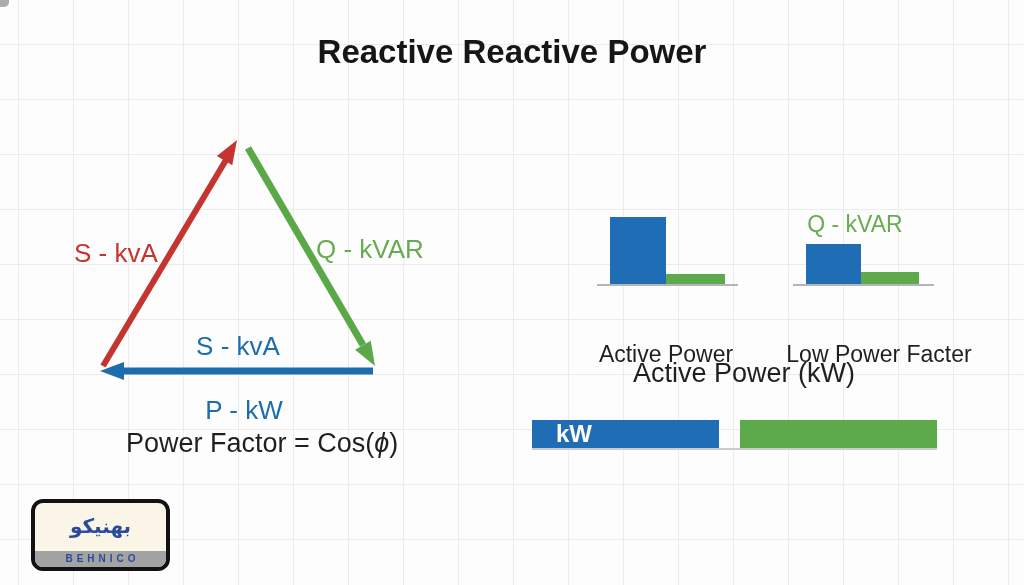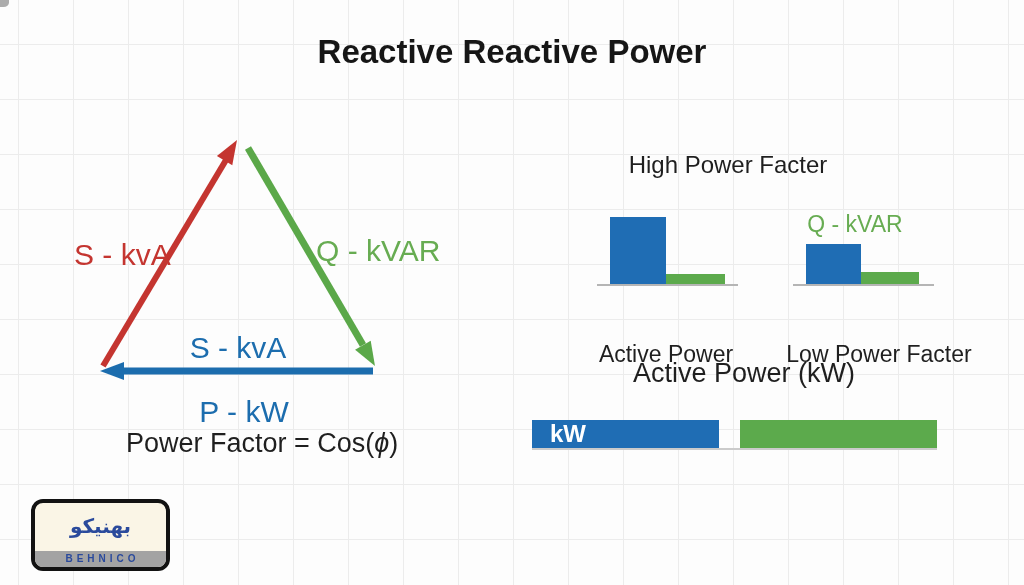--- a/index.html
+++ b/index.html
@@ -30,21 +30,21 @@
 
   .page-title {
     left: 0; top: 33px; width: 1024px;
     text-align: center;
     font-size: 33px; font-weight: 700;
     letter-spacing: 0px; color: #161616;
   }
 
   svg.diagram-layer { left: 0; top: 0; width: 1024px; height: 585px; }
 
-  .vec-label { font-size: 30px; white-space: nowrap; }
+  .vec-label { font-size: 26px; white-space: nowrap; }
   .label-s-kva   { left: 74px;  top: 238px; }
   .label-q-kvar  { left: 316px; top: 234px; }
   .label-s-kva-base { left: 138px; top: 331px; width: 200px; text-align: center; }
   .label-p-kw       { left: 144px; top: 383px; width: 200px; text-align: center; }
 
   .formula { left: 126px; top: 428px; font-size: 27px; }
   .formula .phi { font-style: italic; }
 
   .hdr-label  { font-size: 24px; text-align: center; }
   .high-power-label { left: 628px; top: 151px; width: 200px; }
@@ -68,21 +68,21 @@
   .bar-green-low  { width: 58px; }
 
   .bottom-title { left: 594px; top: 358px; width: 300px; text-align: center; font-size: 27px; }
 
   .kw-bar-blue {
     left: 532px; top: 420px; width: 187px; height: 28px;
     display: flex; align-items: center;
   }
   .kw-bar-blue .kw-text {
     color: #ffffff; font-size: 24px; font-weight: 600;
-    padding-left: 18px; line-height: 1;
+    padding-left: 24px; line-height: 1;
   }
   .kw-bar-green { left: 740px; top: 420px; width: 197px; height: 28px; }
   .kw-baseline  { left: 532px; top: 448px; width: 405px; height: 2px; background: #cbcbcb; }
 
   .logo {
     left: 31px; top: 499px; width: 139px; height: 72px;
     border: 4px solid #121212; border-radius: 12px;
     background: #faf5e6;
     display: flex; flex-direction: column;
     overflow: hidden;
@@ -126,21 +126,20 @@
     </g>
   </svg>
 
   <div class="abs vec-label label-s-kva" style="color: rgb(196, 53, 48);">S - kvA</div>
   <div class="abs vec-label label-q-kvar" style="color: rgb(103, 172, 82);">Q - kVAR</div>
   <div class="abs vec-label label-s-kva-base" style="color: rgb(28, 109, 174);">S - kvA</div>
   <div class="abs vec-label label-p-kw" style="color: rgb(28, 109, 174); margin-top: 12px;">P - kW</div>
 
   <div class="abs formula"><span>Power Factor = Cos(</span><span class="phi">ϕ</span><span>)</span></div>
 
-  <div class="abs hdr-label high-power-label">High Power Facter</div>
 
   <div class="abs mini-chart mini-chart-high">
     <span class="bar bar-blue-high" style="height: 67px; background-color: rgb(31, 109, 180);"></span>
     <span class="bar bar-green-high" style="height: 10px; background-color: rgb(92, 170, 76);"></span>
   </div>
 
   <div class="abs q-kvar-chart-label" style="color: rgb(103, 172, 82);">Q - kVAR</div>
 
   <div class="abs mini-chart mini-chart-low">
     <span class="bar bar-blue-low" style="height: 40px; background-color: rgb(31, 109, 180);"></span>

